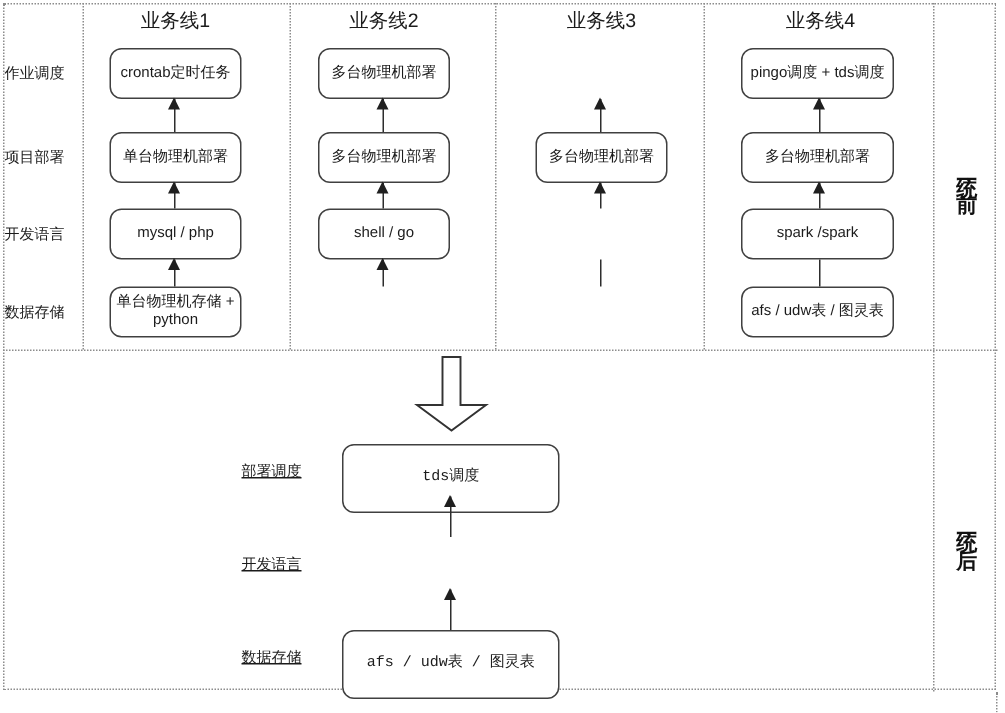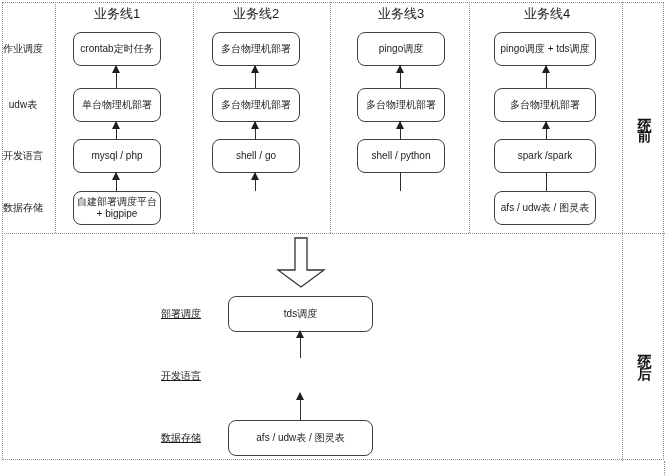--- a/index.html
+++ b/index.html
@@ -46,21 +46,21 @@
   .cb{top:122px;height:17px}
   .cc{top:173px;height:18px}
   .arrow::before{content:"";position:absolute;top:-1px;left:-4px;width:0;height:0;
     border-left:4.5px solid transparent;border-right:4.5px solid transparent;
     border-bottom:8px solid #1f1f1f;}
   
   .bigarrow{position:absolute;left:271px;top:237px;}
   
   .blab{position:absolute;left:145px;width:72px;height:35px;
     display:flex;align-items:center;justify-content:center;font-size:10px;text-decoration:underline;}
-  .bnode{left:228px;width:145px;height:36px;}
+  .bnode{left:228px;width:145px;height:46px;font-family:Liberation Mono, monospace;}
   .br0{top:296px}.br1{top:358px}.br2{top:420px}
   .bk{left:300px}
   .bc0{top:331px;height:27px}
   .bc1{top:393px;height:27px}
   
   .side{position:absolute;left:630px;width:30px;
     writing-mode:vertical-lr;text-orientation:upright;
     font-size:14px;font-weight:bold;letter-spacing:6px;color:#111;
     display:flex;align-items:center;justify-content:center;}
   .side-before{top:76px;height:78px;}
@@ -79,42 +79,40 @@
   <div class="vdiv vd-34"></div>
   <div class="vdiv vd-side"></div>
   <div class="hdiv"></div>
 
   <div class="coltitle t0">业务线1</div>
   <div class="coltitle t1">业务线2</div>
   <div class="coltitle t2">业务线3</div>
   <div class="coltitle t3">业务线4</div>
 
   <div class="rowlab r0">作业调度</div>
-  <div class="rowlab r1">udw表</div>
+  <div class="rowlab r1">项目部署</div>
   <div class="rowlab r2">开发语言</div>
   <div class="rowlab r3">数据存储</div>
 
   <div class="node c0 r0">crontab定时任务</div>
   <div class="node c0 r1">单台物理机部署</div>
   <div class="node c0 r2">mysql / php</div>
-  <div class="node c0 r3">自建部署调度平台 + bigpipe</div>
+  <div class="node c0 r3">单台物理机存储 + python</div>
   <div class="conn k0 ca arrow"></div>
   <div class="conn k0 cb arrow"></div>
   <div class="conn k0 cc arrow"></div>
 
   <div class="node c1 r0">多台物理机部署</div>
   <div class="node c1 r1">多台物理机部署</div>
   <div class="node c1 r2">shell / go</div>
   <div class="conn k1 ca arrow"></div>
   <div class="conn k1 cb arrow"></div>
   <div class="conn k1 cc arrow"></div>
 
-  <div class="node c2 r0">pingo调度</div>
   <div class="node c2 r1">多台物理机部署</div>
-  <div class="node c2 r2">shell / python</div>
   <div class="conn k2 ca arrow"></div>
   <div class="conn k2 cb arrow"></div>
   <div class="conn k2 cc"></div>
 
   <div class="node c3 r0">pingo调度 + tds调度</div>
   <div class="node c3 r1">多台物理机部署</div>
   <div class="node c3 r2">spark /spark</div>
   <div class="node c3 r3">afs / udw表 / 图灵表</div>
   <div class="conn k3 ca arrow"></div>
   <div class="conn k3 cb arrow"></div>

